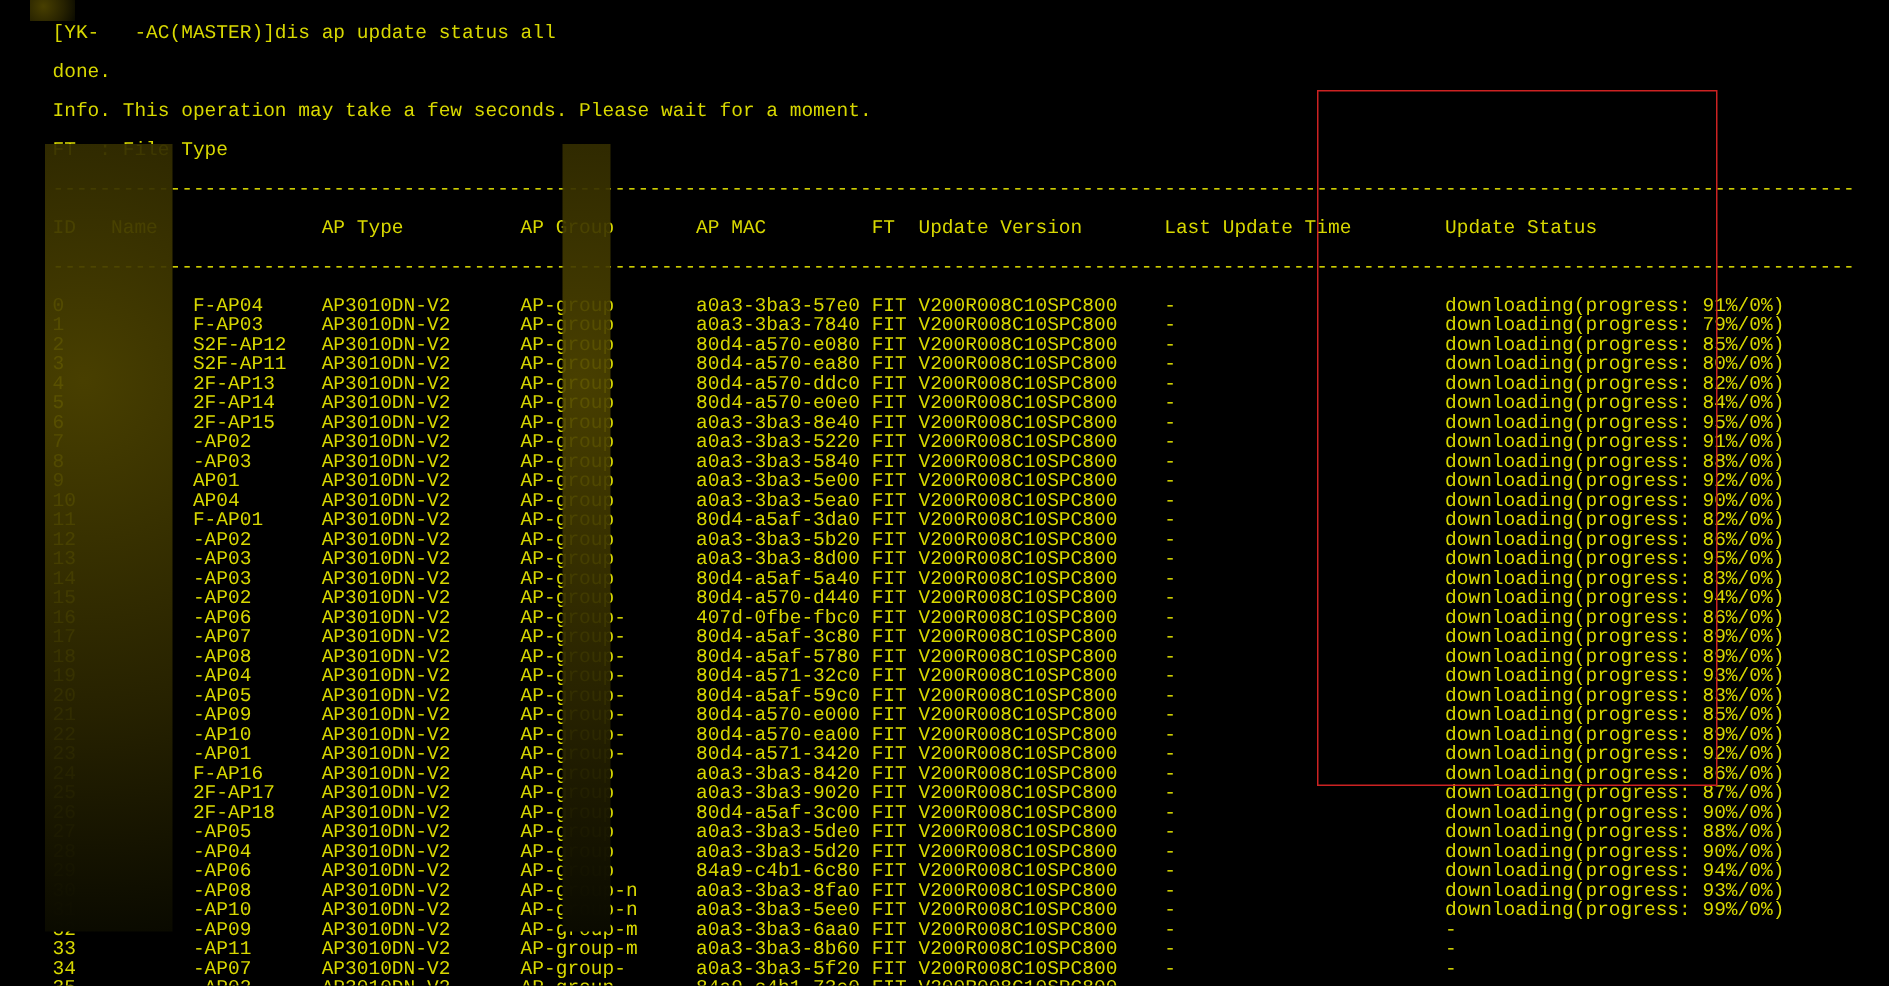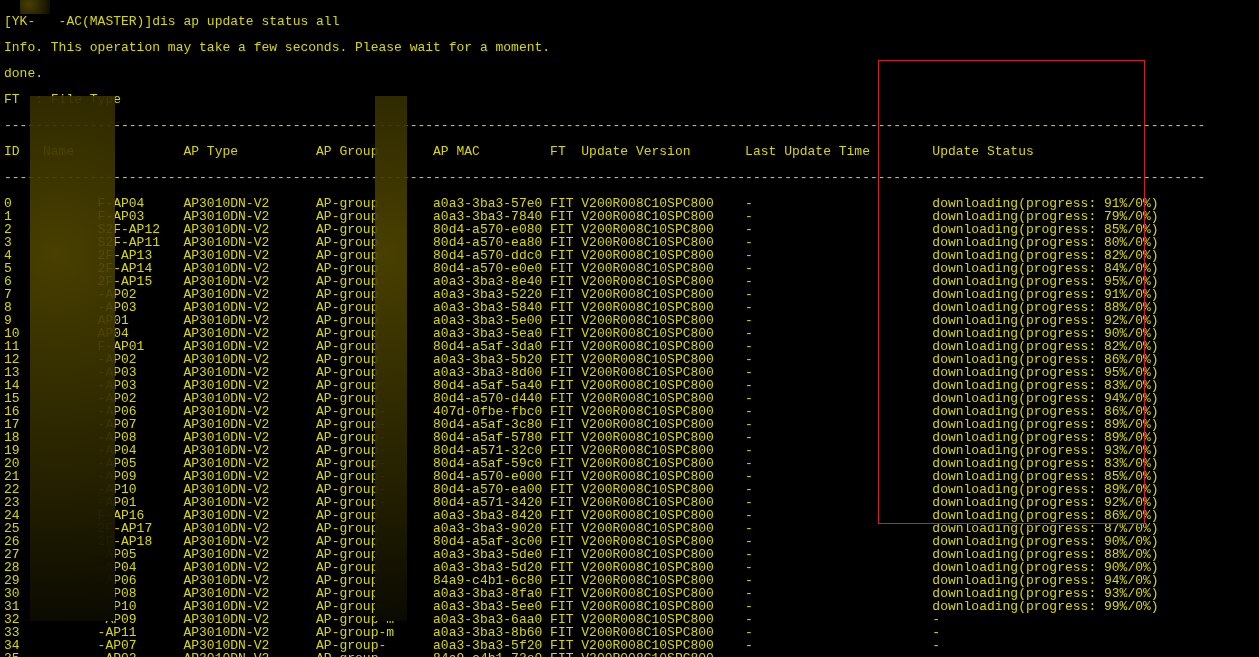--- a/index.html
+++ b/index.html
@@ -12,21 +12,21 @@
     line-height: 13px;
     width: 1259px;
     height: 657px;
     overflow: hidden;
   }
   .term {
     position: relative;
     padding: 2px 4px;
     white-space: pre;
   }
-  .line { height: 13px; }
+  .line { height: 13px; margin-left: 31px; }
   .dash { color: #d8d800; }
   .hl-box {
     position:absolute;
     left:878px;
     top:60px;
     width:265px;
     height:462px;
     border:1px solid #cc2222;
     pointer-events:none;
   }
@@ -34,22 +34,22 @@
     position:absolute;
     background: radial-gradient(circle at 30% 30%, rgba(80,70,0,0.9), rgba(40,35,0,0.95) 60%, rgba(10,10,0,1) 100%);
     pointer-events:none;
   }
 </style>
 </head>
 <body>
 
 <div class="term">
 <div class="line">[YK-   -AC(MASTER)]dis ap update status all</div>
+<div class="line">done.</div>
 <div class="line">Info. This operation may take a few seconds. Please wait for a moment.</div>
-<div class="line">done.</div>
 <div class="line">FT  : File Type</div>
 <div class="line dash">----------------------------------------------------------------------------------------------------------------------------------------------------------</div>
 <div class="line" id="header-line">ID   Name              AP Type          AP Group       AP MAC         FT  Update Version       Last Update Time        Update Status</div>
 <div class="line dash">----------------------------------------------------------------------------------------------------------------------------------------------------------</div>
 <div id="rows"><div class="line">0           F-AP04     AP3010DN-V2      AP-group       a0a3-3ba3-57e0 FIT V200R008C10SPC800    -                       downloading(progress: 91%/0%)</div><div class="line">1           F-AP03     AP3010DN-V2      AP-group       a0a3-3ba3-7840 FIT V200R008C10SPC800    -                       downloading(progress: 79%/0%)</div><div class="line">2           S2F-AP12   AP3010DN-V2      AP-group       80d4-a570-e080 FIT V200R008C10SPC800    -                       downloading(progress: 85%/0%)</div><div class="line">3           S2F-AP11   AP3010DN-V2      AP-group       80d4-a570-ea80 FIT V200R008C10SPC800    -                       downloading(progress: 80%/0%)</div><div class="line">4           2F-AP13    AP3010DN-V2      AP-group       80d4-a570-ddc0 FIT V200R008C10SPC800    -                       downloading(progress: 82%/0%)</div><div class="line">5           2F-AP14    AP3010DN-V2      AP-group       80d4-a570-e0e0 FIT V200R008C10SPC800    -                       downloading(progress: 84%/0%)</div><div class="line">6           2F-AP15    AP3010DN-V2      AP-group       a0a3-3ba3-8e40 FIT V200R008C10SPC800    -                       downloading(progress: 95%/0%)</div><div class="line">7           -AP02      AP3010DN-V2      AP-group       a0a3-3ba3-5220 FIT V200R008C10SPC800    -                       downloading(progress: 91%/0%)</div><div class="line">8           -AP03      AP3010DN-V2      AP-group       a0a3-3ba3-5840 FIT V200R008C10SPC800    -                       downloading(progress: 88%/0%)</div><div class="line">9           AP01       AP3010DN-V2      AP-group       a0a3-3ba3-5e00 FIT V200R008C10SPC800    -                       downloading(progress: 92%/0%)</div><div class="line">10          AP04       AP3010DN-V2      AP-group       a0a3-3ba3-5ea0 FIT V200R008C10SPC800    -                       downloading(progress: 90%/0%)</div><div class="line">11          F-AP01     AP3010DN-V2      AP-group       80d4-a5af-3da0 FIT V200R008C10SPC800    -                       downloading(progress: 82%/0%)</div><div class="line">12          -AP02      AP3010DN-V2      AP-group       a0a3-3ba3-5b20 FIT V200R008C10SPC800    -                       downloading(progress: 86%/0%)</div><div class="line">13          -AP03      AP3010DN-V2      AP-group       a0a3-3ba3-8d00 FIT V200R008C10SPC800    -                       downloading(progress: 95%/0%)</div><div class="line">14          -AP03      AP3010DN-V2      AP-group       80d4-a5af-5a40 FIT V200R008C10SPC800    -                       downloading(progress: 83%/0%)</div><div class="line">15          -AP02      AP3010DN-V2      AP-group       80d4-a570-d440 FIT V200R008C10SPC800    -                       downloading(progress: 94%/0%)</div><div class="line">16          -AP06      AP3010DN-V2      AP-group-      407d-0fbe-fbc0 FIT V200R008C10SPC800    -                       downloading(progress: 86%/0%)</div><div class="line">17          -AP07      AP3010DN-V2      AP-group-      80d4-a5af-3c80 FIT V200R008C10SPC800    -                       downloading(progress: 89%/0%)</div><div class="line">18          -AP08      AP3010DN-V2      AP-group-      80d4-a5af-5780 FIT V200R008C10SPC800    -                       downloading(progress: 89%/0%)</div><div class="line">19          -AP04      AP3010DN-V2      AP-group-      80d4-a571-32c0 FIT V200R008C10SPC800    -                       downloading(progress: 93%/0%)</div><div class="line">20          -AP05      AP3010DN-V2      AP-group-      80d4-a5af-59c0 FIT V200R008C10SPC800    -                       downloading(progress: 83%/0%)</div><div class="line">21          -AP09      AP3010DN-V2      AP-group-      80d4-a570-e000 FIT V200R008C10SPC800    -                       downloading(progress: 85%/0%)</div><div class="line">22          -AP10      AP3010DN-V2      AP-group-      80d4-a570-ea00 FIT V200R008C10SPC800    -                       downloading(progress: 89%/0%)</div><div class="line">23          -AP01      AP3010DN-V2      AP-group-      80d4-a571-3420 FIT V200R008C10SPC800    -                       downloading(progress: 92%/0%)</div><div class="line">24          F-AP16     AP3010DN-V2      AP-group       a0a3-3ba3-8420 FIT V200R008C10SPC800    -                       downloading(progress: 86%/0%)</div><div class="line">25          2F-AP17    AP3010DN-V2      AP-group       a0a3-3ba3-9020 FIT V200R008C10SPC800    -                       downloading(progress: 87%/0%)</div><div class="line">26          2F-AP18    AP3010DN-V2      AP-group       80d4-a5af-3c00 FIT V200R008C10SPC800    -                       downloading(progress: 90%/0%)</div><div class="line">27          -AP05      AP3010DN-V2      AP-group       a0a3-3ba3-5de0 FIT V200R008C10SPC800    -                       downloading(progress: 88%/0%)</div><div class="line">28          -AP04      AP3010DN-V2      AP-group       a0a3-3ba3-5d20 FIT V200R008C10SPC800    -                       downloading(progress: 90%/0%)</div><div class="line">29          -AP06      AP3010DN-V2      AP-group       84a9-c4b1-6c80 FIT V200R008C10SPC800    -                       downloading(progress: 94%/0%)</div><div class="line">30          -AP08      AP3010DN-V2      AP-group-n     a0a3-3ba3-8fa0 FIT V200R008C10SPC800    -                       downloading(progress: 93%/0%)</div><div class="line">31          -AP10      AP3010DN-V2      AP-group-n     a0a3-3ba3-5ee0 FIT V200R008C10SPC800    -                       downloading(progress: 99%/0%)</div><div class="line">32          -AP09      AP3010DN-V2      AP-group-m     a0a3-3ba3-6aa0 FIT V200R008C10SPC800    -                       -</div><div class="line">33          -AP11      AP3010DN-V2      AP-group-m     a0a3-3ba3-8b60 FIT V200R008C10SPC800    -                       -</div><div class="line">34          -AP07      AP3010DN-V2      AP-group-      a0a3-3ba3-5f20 FIT V200R008C10SPC800    -                       -</div><div class="line">35          -AP02      AP3010DN-V2      AP-group       84a9-c4b1-73e0 FIT V200R008C10SPC800    -                       -</div></div>
 
 
 
 
 <div class="hl-box"></div>

